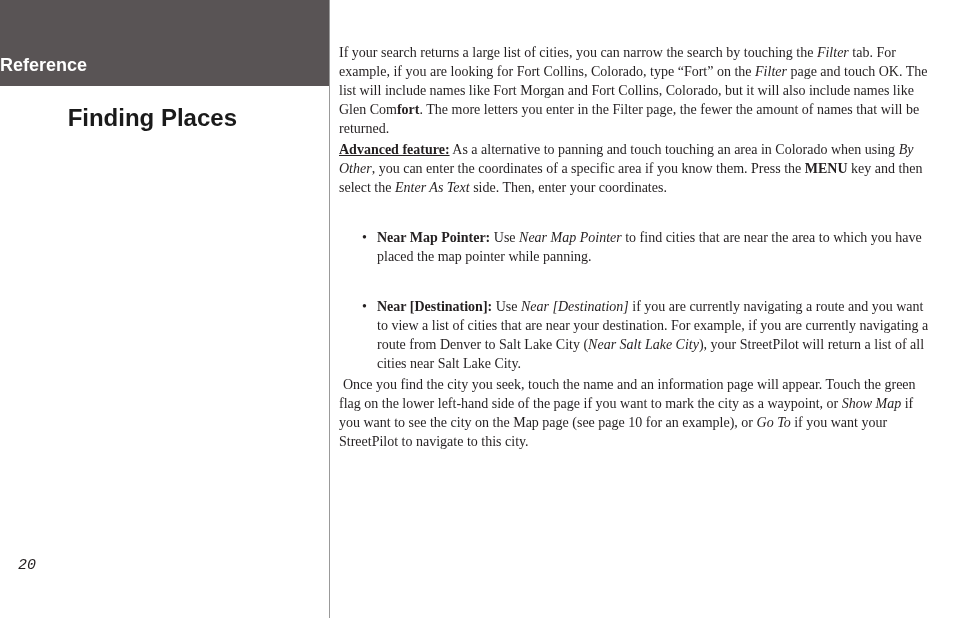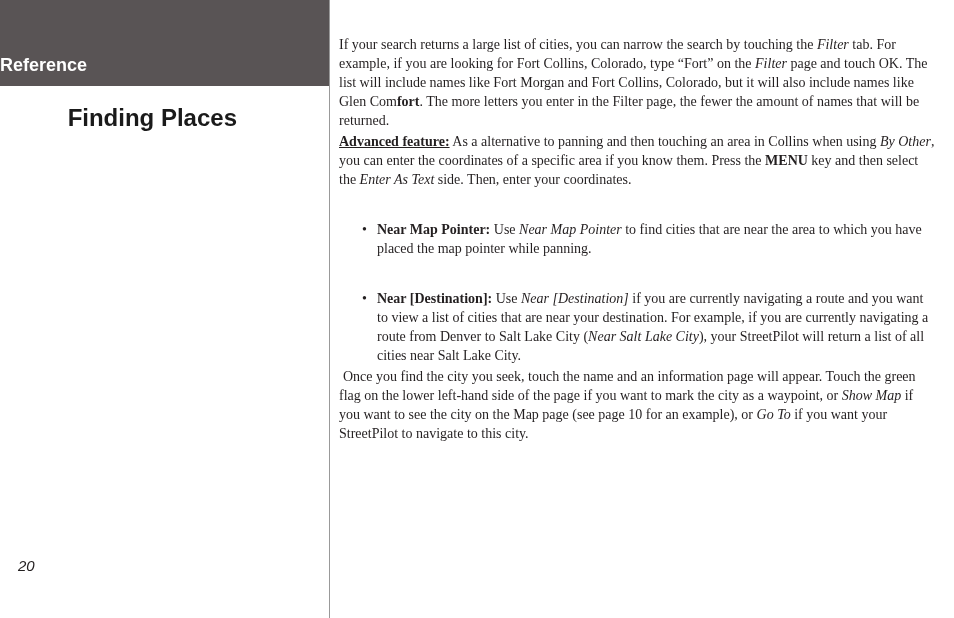--- a/index.html
+++ b/index.html
@@ -61,21 +61,21 @@
     position: absolute;
     left: 329px;
     top: 0;
     width: 1px;
     height: 618px;
     background: #999;
   }
   .content {
     position: absolute;
     left: 339px;
-    top: 36px;
+    top: 44px;
     width: 597px;
     font-size: 14px;
     line-height: 1.35;
     color: #231f20;
     font-family: "Times New Roman", Times, Georgia, serif;
   }
   .content p {
     margin: 0 0 3px 0;
   }
   .indent-block {
@@ -99,21 +99,21 @@
     position: absolute;
     left: 3px;
     top: 0;
   }
   .afeat { text-decoration: underline; font-weight: bold; }
   .para-indent { text-indent: 4px; }
   .page-num {
     position: absolute;
     left: 18px;
     top: 557px;
-    font-family: Liberation Sans, sans-serif;
+    font-family: Liberation Mono, monospace;
     font-style: italic;
     font-size: 15px;
     color: #231f20;
     text-align: center;
   }
 </style>
 </head>
 <body>
 
 <div class="page">
@@ -127,21 +127,21 @@
 
   <div class="divider"></div>
 
   <div class="content">
 
     <p>
       <span>If your search returns a large list of cities, you can narrow the search by touching the </span><i>Filter</i><span> tab. For example, if you are looking for Fort Collins, Colorado, type “Fort” on the </span><i>Filter</i><span> page and touch OK. The list will include names like Fort Morgan and Fort Collins, Colorado, but it will also include names like Glen Com</span><b>fort</b><span>. The more letters you enter in the Filter page, the fewer the amount of names that will be returned.</span>
     </p>
 
     <p class="indent-block">
-      <span class="afeat">Advanced feature:</span><span> As a alternative to panning and then touching an area in Collins when using </span><i>By Other</i><span>, you can enter the coordinates of a specific area if you know them. Press the </span><b>MENU</b><span> key and then select the </span><i>Enter As Text</i><span> side. Then, enter your coordinates.</span>
+      <span class="afeat">Advanced feature:</span><span> As a alternative to panning and touch touching an area in Colorado when using </span><i>By Other</i><span>, you can enter the coordinates of a specific area if you know them. Press the </span><b>MENU</b><span> key and then select the </span><i>Enter As Text</i><span> side. Then, enter your coordinates.</span>
     </p>
 
     <ul class="bullet-list">
       <li class="bullet-item">
         <b>Near Map Pointer:</b><span> Use </span><i>Near Map Pointer</i><span> to find cities that are near the area to which you have placed the map pointer while panning.</span>
       </li>
       <li class="bullet-item">
         <b>Near [Destination]:</b><span> Use </span><i>Near [Destination]</i><span> if you are currently navigating a route and you want to view a list of cities that are near your destination. For example, if you are currently navigating a route from Denver to Salt Lake City (</span><i>Near Salt Lake City</i><span>), your StreetPilot will return a list of all cities near Salt Lake City.</span>
       </li>
     </ul>

